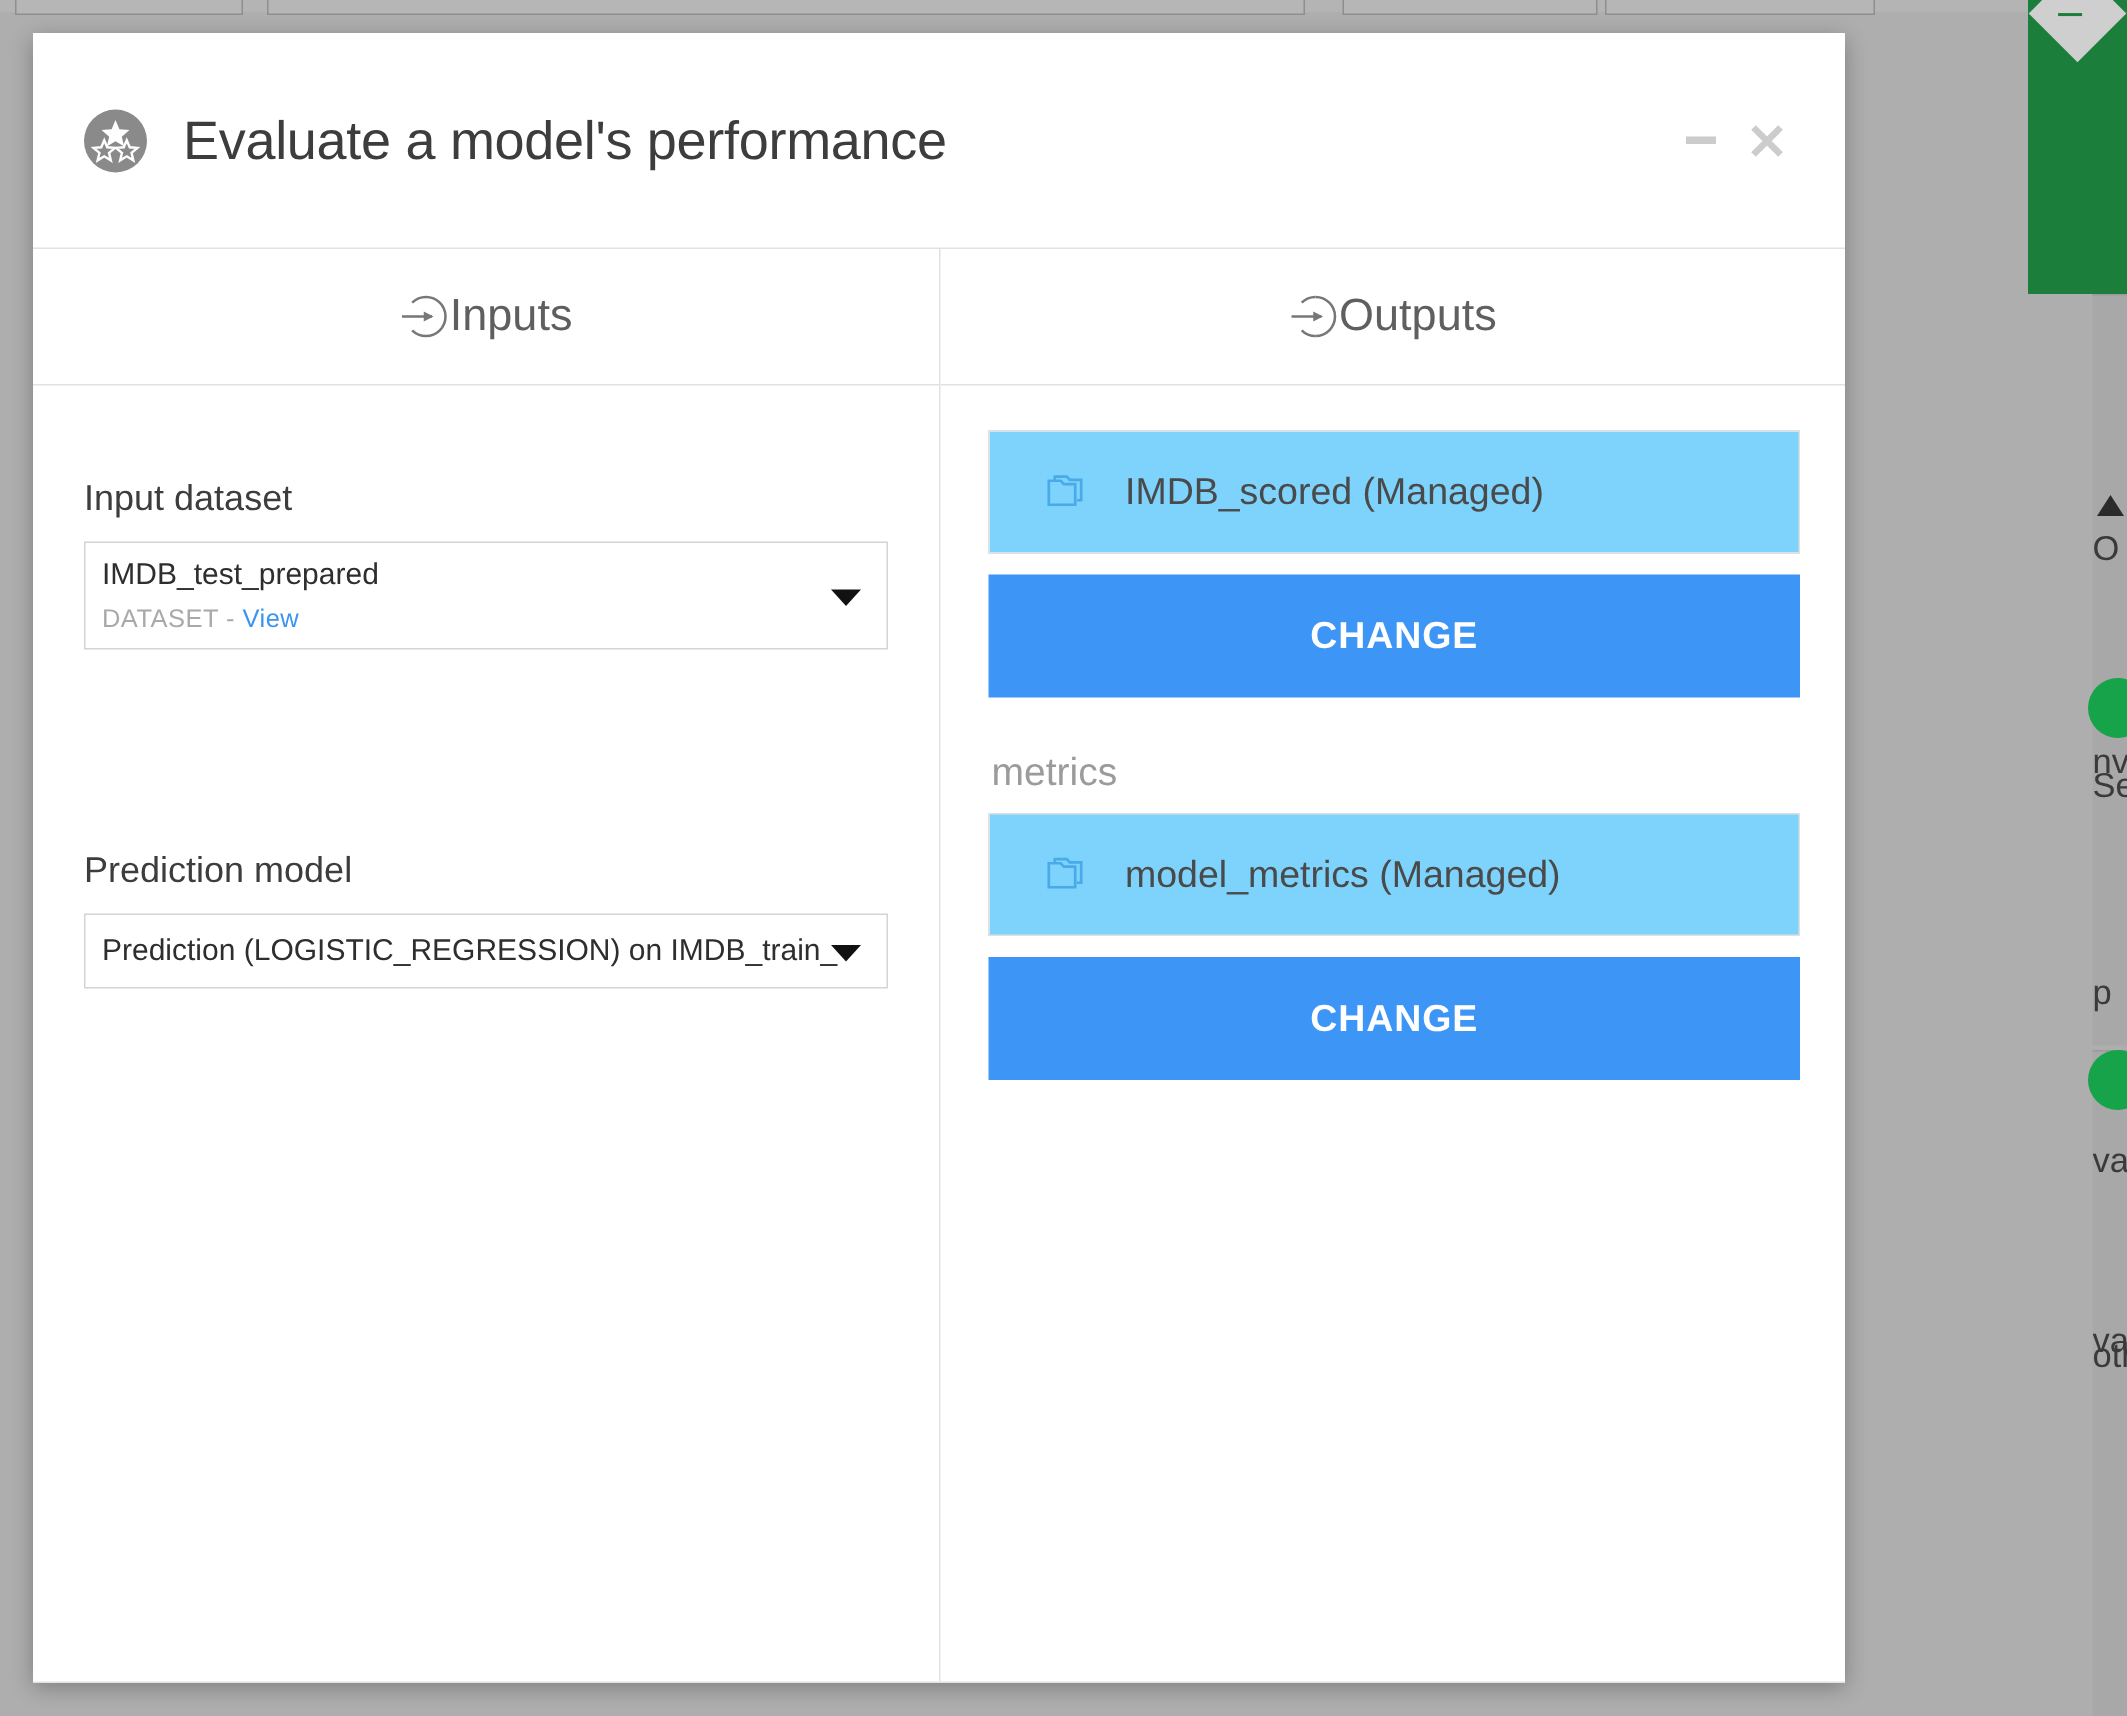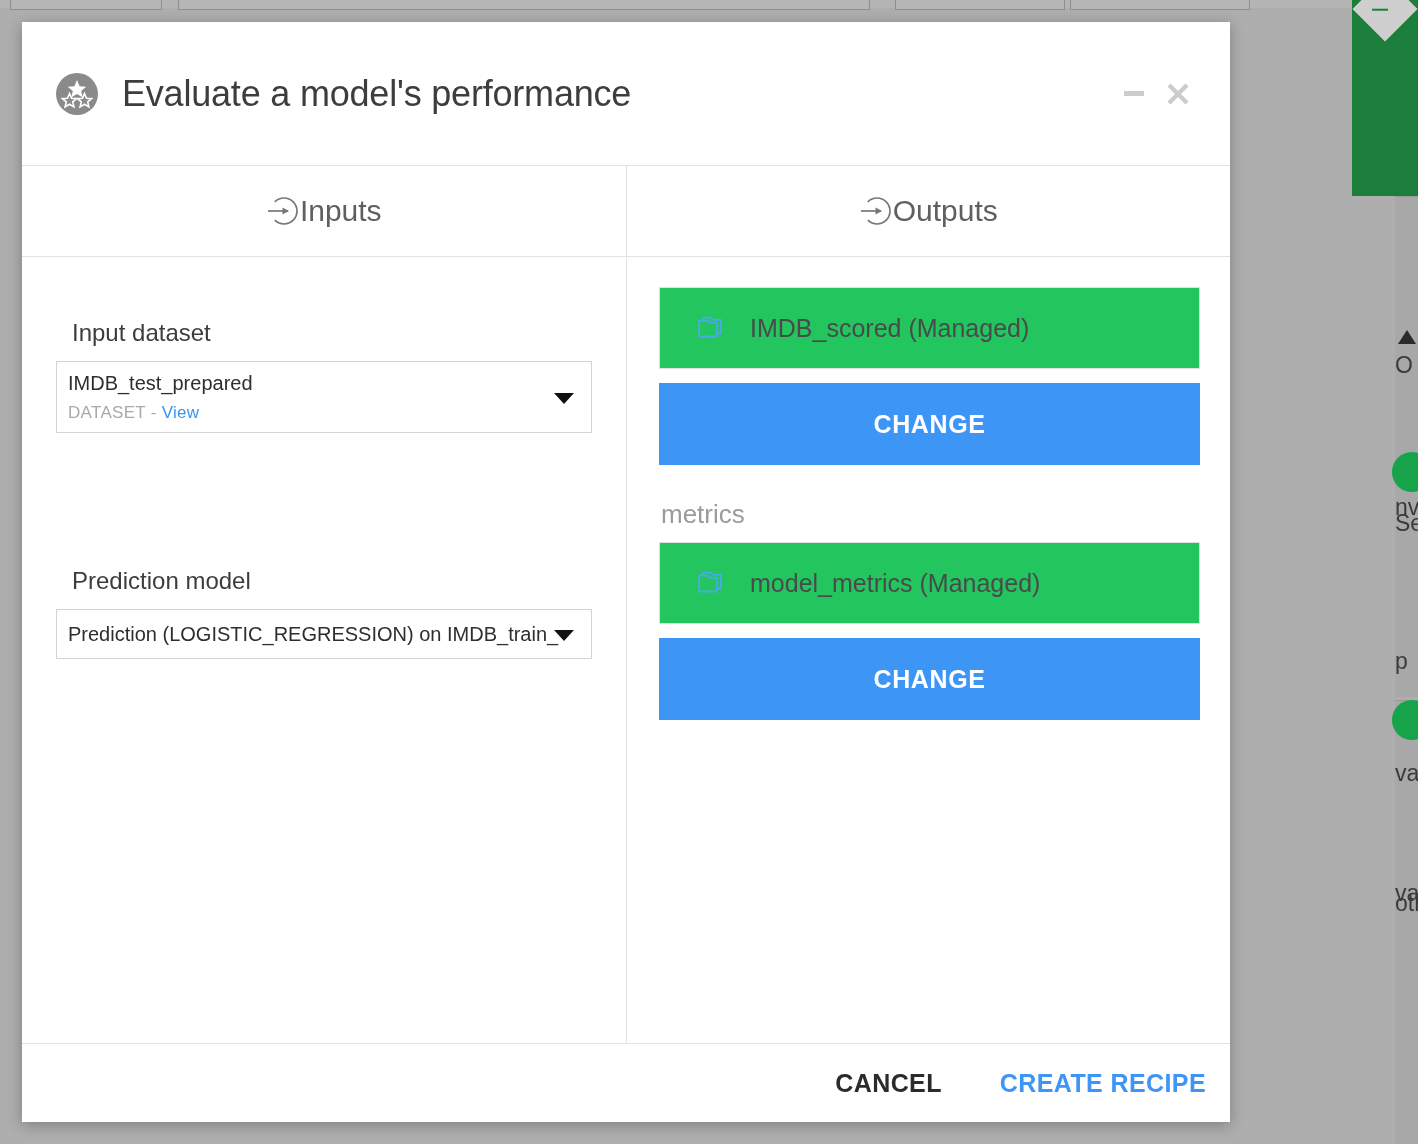--- a/index.html
+++ b/index.html
@@ -180,21 +180,21 @@
   }
   .col.right {
     border-left: 1px solid #e2e2e2;
     padding: 30px 30px 30px 32px;
   }
 
   
   .field-label {
     font-size: 24px;
     color: #3d3d3d;
-    margin: 22px 0 14px 16px;
+    margin: 22px 0 14px 0;
   }
   .select-box {
     border: 1px solid #d4d4d4;
     background: #fff;
     display: flex;
     align-items: center;
     cursor: pointer;
     position: relative;
     box-sizing: border-box;
   }
@@ -240,21 +240,21 @@
     color: #9b9b9b;
     margin: 34px 0 12px 2px;
   }
   .out-box {
     border: 1px solid #e0e0e0;
     height: 82px;
     display: flex;
     align-items: center;
     padding-left: 38px;
     box-sizing: border-box;
-    background: #22c55e;
+    background: #7dd3fc;
     cursor: pointer;
   }
   .out-name {
     font-size: 25px;
     color: #4a4a4a;
     margin-left: 22px;
   }
   .change-btn {
     height: 82px;
     margin-top: 14px;
@@ -410,17 +410,13 @@
         <svg width="30" height="26" viewBox="0 0 30 26" aria-hidden="true">
           <path d="M1.2 5.5 h8 l2 2.2 h7.6 v13.8 h-17.6 z" fill="none" stroke="#4aaae8" stroke-width="1.8"></path>
           <path d="M5.2 5.3 v-2.6 h8 l2 2.2 h7.6 v13.6 h-2.8" fill="none" stroke="#4aaae8" stroke-width="1.8"></path>
         </svg>
         <span class="out-name">model_metrics (Managed)</span>
       </div>
       <button class="change-btn">CHANGE</button>
     </div>
   </div>
 
-  <div class="modal-footer">
-    <button class="footer-btn cancel">CANCEL</button>
-    <button class="footer-btn primary">CREATE RECIPE</button>
-  </div>
 </div>
 
 </body></html>

